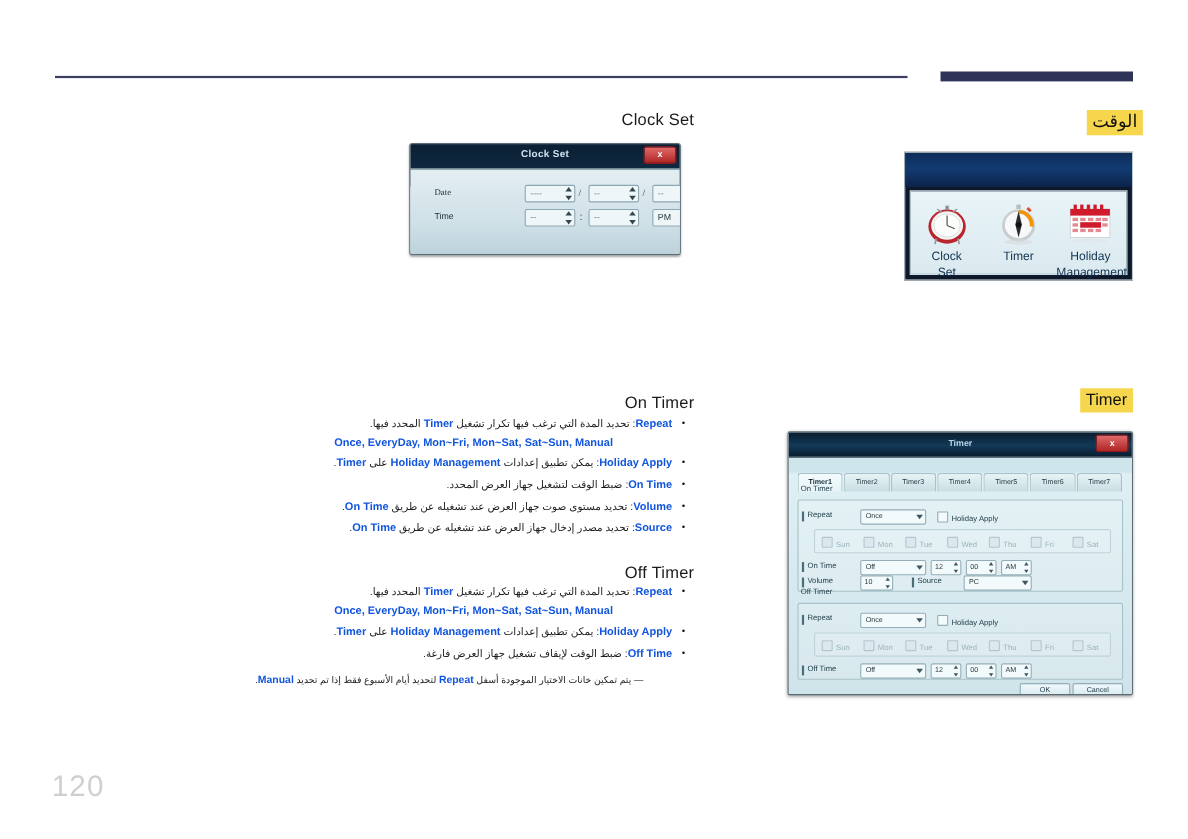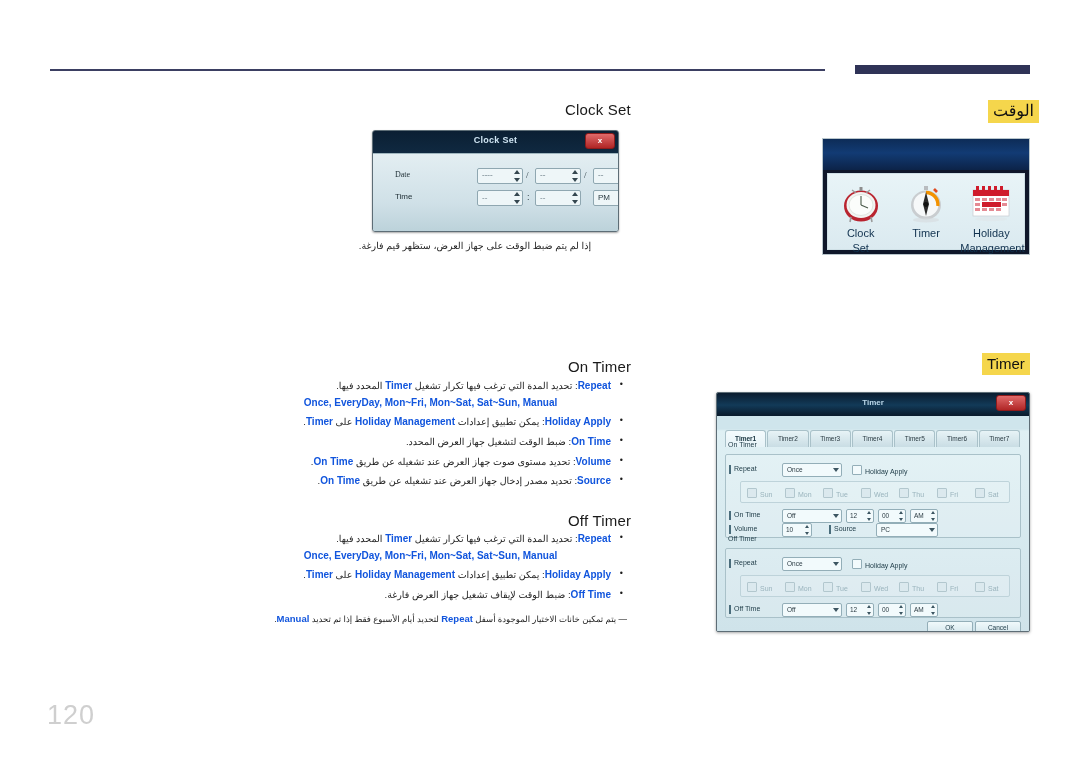--- a/index.html
+++ b/index.html
@@ -74,21 +74,21 @@
     position:relative;display:block;
     font-size:9.5px;color:#1c1c1c;line-height:1.55;
     text-align:right;padding-right:14px;margin-bottom:4px;
   }
   .bli:before{
     content:"•";position:absolute;right:2px;top:0;color:#1c1c1c;font-size:9px;
   }
   .bli .en{color:#1155dd;font-weight:bold;font-size:10px;}
   .bli .opts{display:block;text-align:center;color:#1155dd;font-weight:bold;font-size:10px;margin-top:1px;}
   .note{
-    position:absolute;direction:rtl;text-align:right;
+    position:absolute;direction:rtl;text-align:left;
     font-size:8.5px;color:#1c1c1c;line-height:1.5;
   }
   .note .en{color:#1155dd;font-weight:bold;font-size:9.5px;}
   .note .dash{color:#333;}
 
   
   .iconpanel{
     position:absolute;left:822px;top:138px;width:206px;height:115px;
     border:1px solid #b9c6cc;background:#0f172a;
   }
@@ -245,21 +245,20 @@
       <span class="spin" style="left:198px;top:0;width:44px;">
         <span class="val" style="color:#2a3a42;">PM</span>
 
       </span>
     </div>
 
   </div>
 </div>
 
 <div class="ar-par" style="left:280px;top:238px;width:390px;">
-  <div>إذا لم يتم ضبط الوقت على جهاز العرض، ستظهر قيم فارغة.</div>
 </div>
 
 <div class="iconpanel">
   <div class="ipbar"></div>
   <div class="ipbody">
 
     <div class="icell">
       <div class="glyph">
         <svg width="46" height="44" viewBox="0 0 46 44">
           <ellipse cx="23" cy="26" rx="17" ry="15.5" fill="#b9242f"></ellipse>

